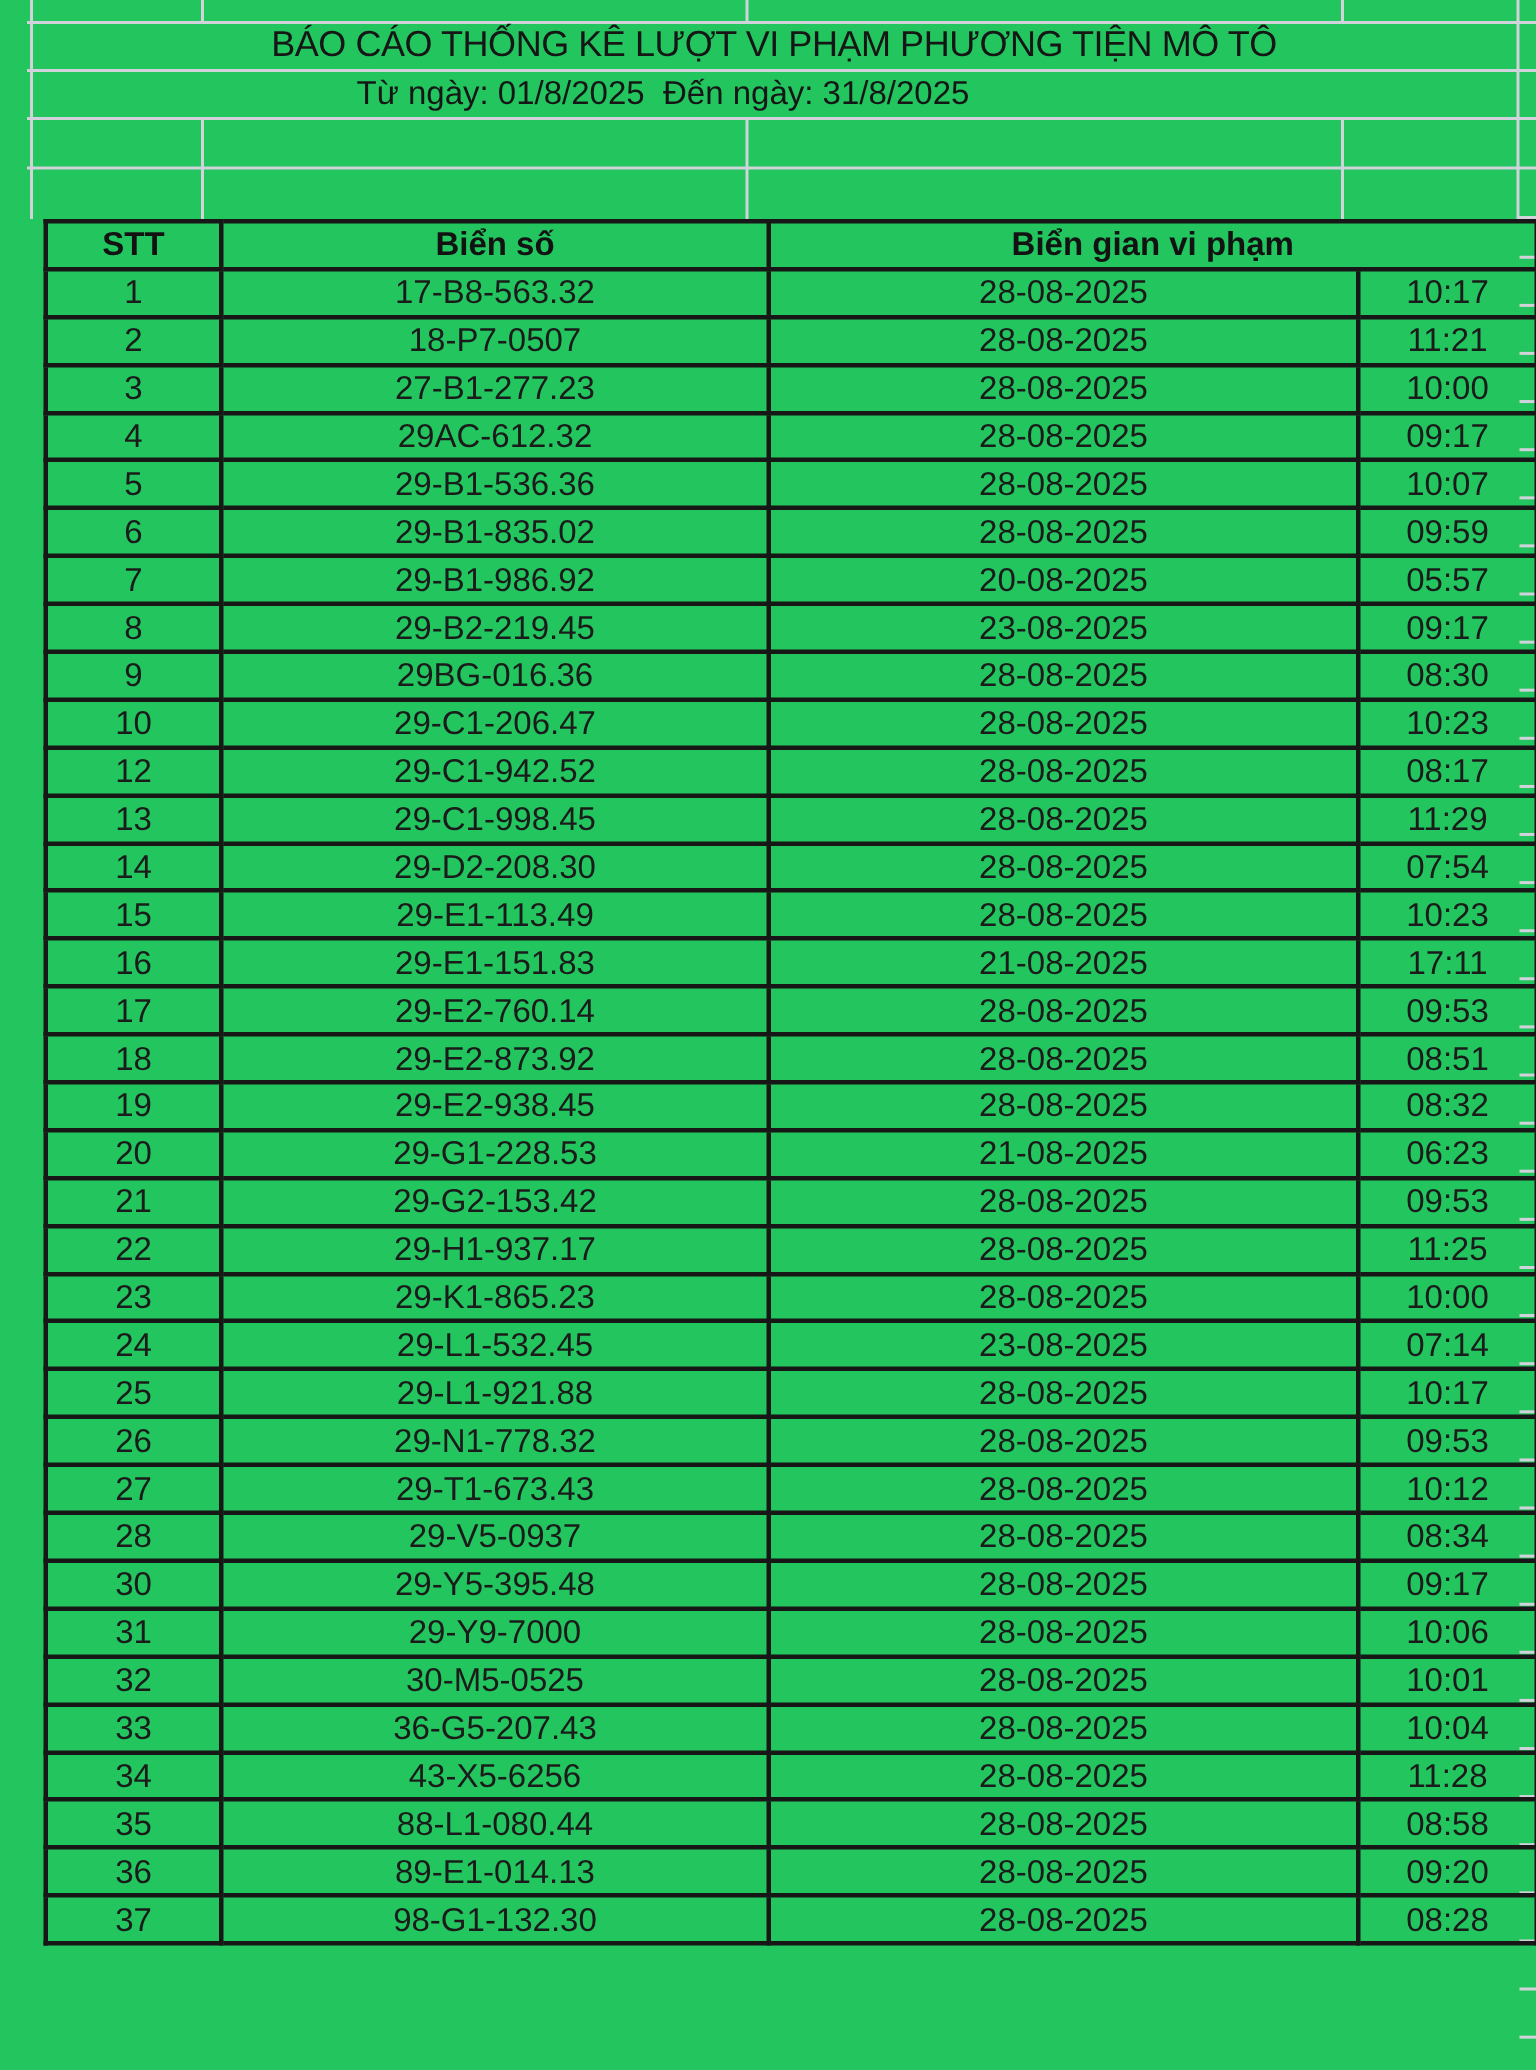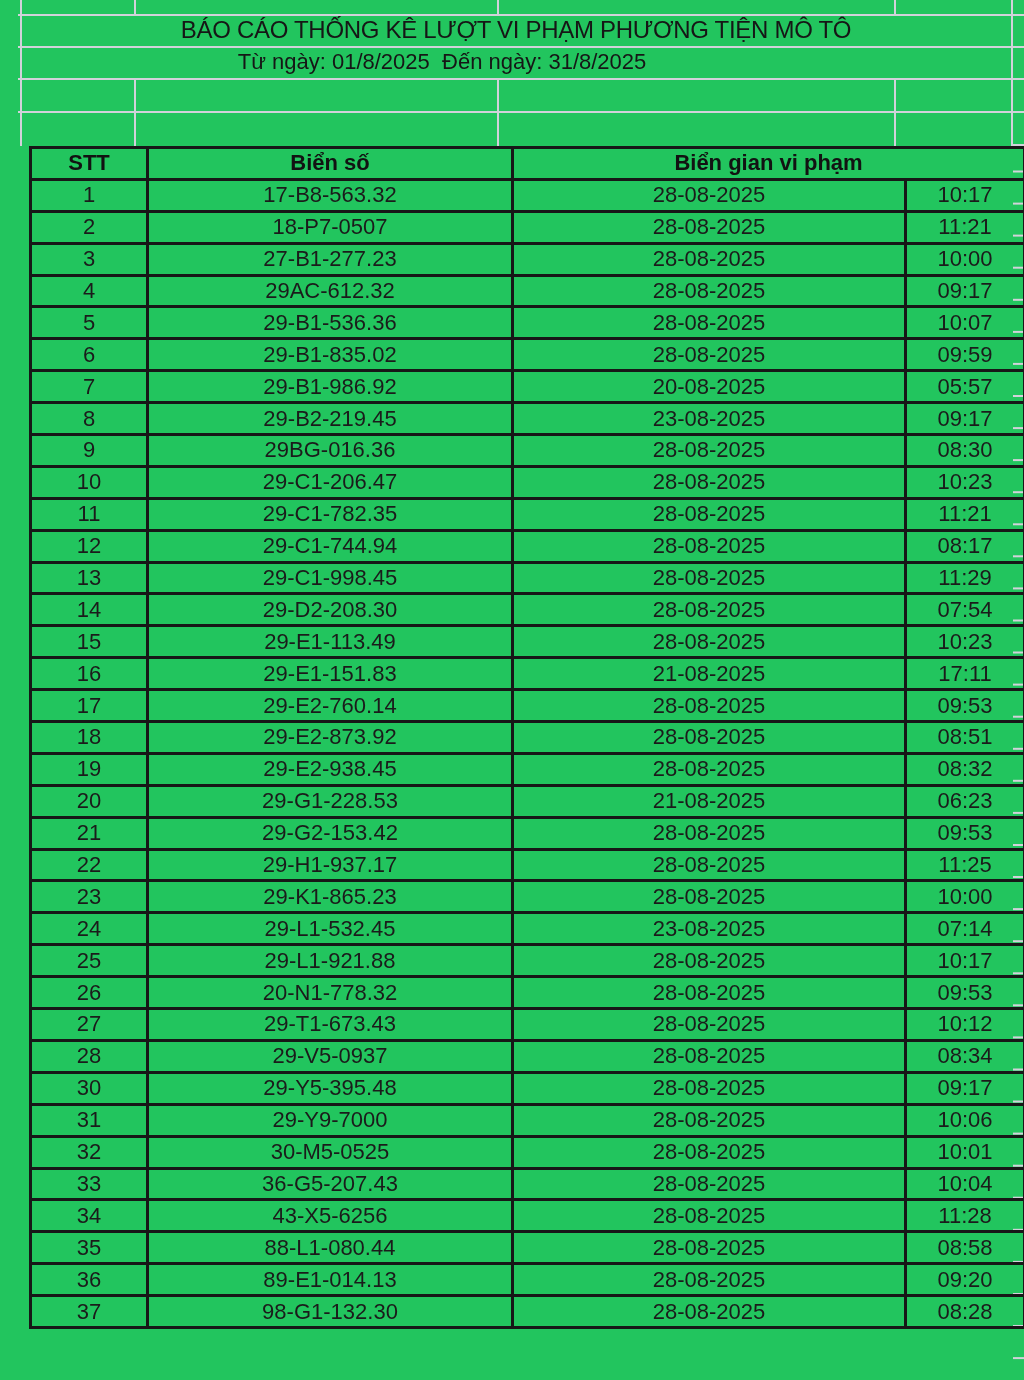--- a/index.html
+++ b/index.html
@@ -199,28 +199,22 @@
     <td>28-08-2025</td>
     <td>08:30</td>
   </tr>
         <tr>
     <td>10</td>
     <td>29-C1-206.47</td>
     <td>28-08-2025</td>
     <td>10:23</td>
   </tr>
         <tr>
-    <td>11</td>
-    <td>29-C1-782.35</td>
-    <td>28-08-2025</td>
-    <td>11:21</td>
-  </tr>
-        <tr>
     <td>12</td>
-    <td>29-C1-744.94</td>
+    <td>29-C1-942.52</td>
     <td>28-08-2025</td>
     <td>08:17</td>
   </tr>
         <tr>
     <td>13</td>
     <td>29-C1-998.45</td>
     <td>28-08-2025</td>
     <td>11:29</td>
   </tr>
         <tr>
@@ -290,21 +284,21 @@
     <td>07:14</td>
   </tr>
         <tr>
     <td>25</td>
     <td>29-L1-921.88</td>
     <td>28-08-2025</td>
     <td>10:17</td>
   </tr>
         <tr>
     <td>26</td>
-    <td>20-N1-778.32</td>
+    <td>29-N1-778.32</td>
     <td>28-08-2025</td>
     <td>09:53</td>
   </tr>
         <tr>
     <td>27</td>
     <td>29-T1-673.43</td>
     <td>28-08-2025</td>
     <td>10:12</td>
   </tr>
         <tr>

